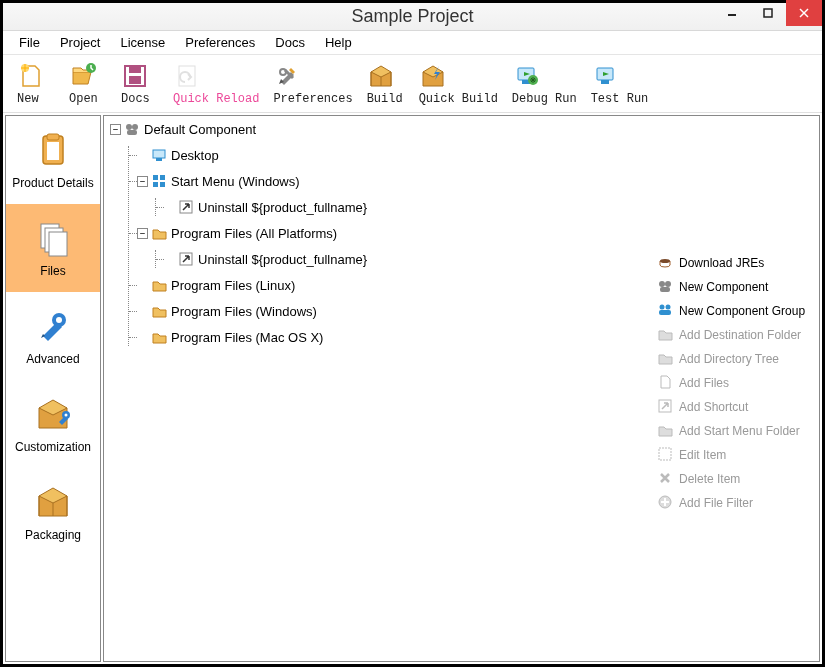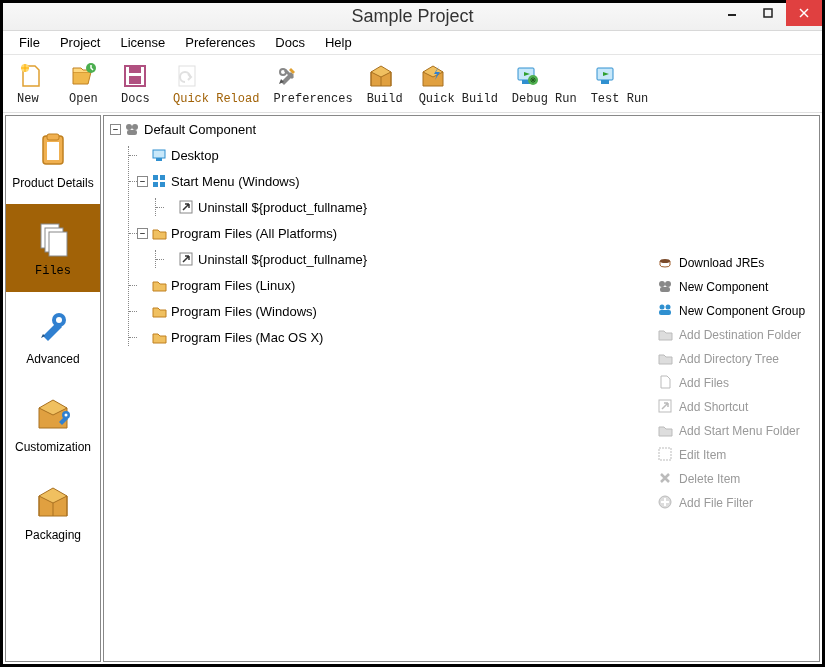--- a/index.html
+++ b/index.html
@@ -8,26 +8,26 @@
 .titlebar { height: 28px; background: linear-gradient(#f8f8f8,#f0f0f0); display: flex; align-items: center; position: relative; border-bottom: 1px solid #d8d8d8; }
 .title { flex: 1; text-align: center; color: #333; font-size: 18px; }
 .win-controls { position: absolute; right: 0; top: -3px; display: flex; }
 .win-btn { width: 36px; height: 26px; display: flex; align-items: center; justify-content: center; }
 .win-btn.close { background: #e04040; }
 .win-btn.close svg { stroke: #fff; }
 .menubar { height: 24px; background: #fff; display: flex; align-items: center; padding: 0 8px; gap: 4px; border-bottom: 1px solid #e5e5e5; }
 .menu-item { padding: 2px 8px; cursor: default; }
 .toolbar { height: 58px; background: #fff; display: flex; align-items: center; padding: 2px 8px; gap: 2px; border-bottom: 1px solid #e0e0e0; }
 .tool-btn { display: flex; flex-direction: column; align-items: flex-start; justify-content: center; min-width: 50px; padding: 2px 6px; font-size: 12px; color: #222; cursor: default; font-family: Liberation Mono, monospace; }
-.tool-btn.disabled { color: #a16207; }
+.tool-btn.disabled { color: #ec4899; }
 .tool-icon { width: 28px; height: 28px; display: flex; align-items: center; justify-content: center; margin-bottom: 2px; }
 .body-area { flex: 1; display: flex; overflow: hidden; padding: 2px; }
 .sidebar { width: 96px; border: 1px solid #888; display: flex; flex-direction: column; overflow: hidden; margin-right: 2px; }
 .side-tab { flex: 0 0 auto; display: flex; flex-direction: column; align-items: center; justify-content: center; padding: 14px 4px; font-size: 12px; text-align: center; cursor: default; }
-.side-tab.selected { background: #a16207; font-family: Liberation Mono, monospace; }
+.side-tab.selected { background: #fdba74; }
 .side-icon { width: 40px; height: 40px; display: flex; align-items: center; justify-content: center; margin-bottom: 6px; }
 .main-area { flex: 1; display: flex; border: 1px solid #888; }
 .tree-panel { flex: 1; background: #fff; padding: 4px 6px; overflow: auto; }
 .tree ul { list-style: none; }
 .tree li { position: relative; }
 .node { display: flex; align-items: center; height: 18px; white-space: nowrap; }
 .expander { width: 11px; height: 11px; border: 1px solid #888; display: inline-flex; align-items: center; justify-content: center; margin-right: 3px; font-size: 9px; line-height: 1; cursor: default; background: #fff; font-family: monospace; }
 .expander.empty { border: none; }
 .nicon { width: 16px; height: 16px; display: inline-flex; align-items: center; justify-content: center; margin-right: 4px; }
 .tree .children { margin-left: 18px; border-left: 1px dotted #888; padding-left: 0; }

